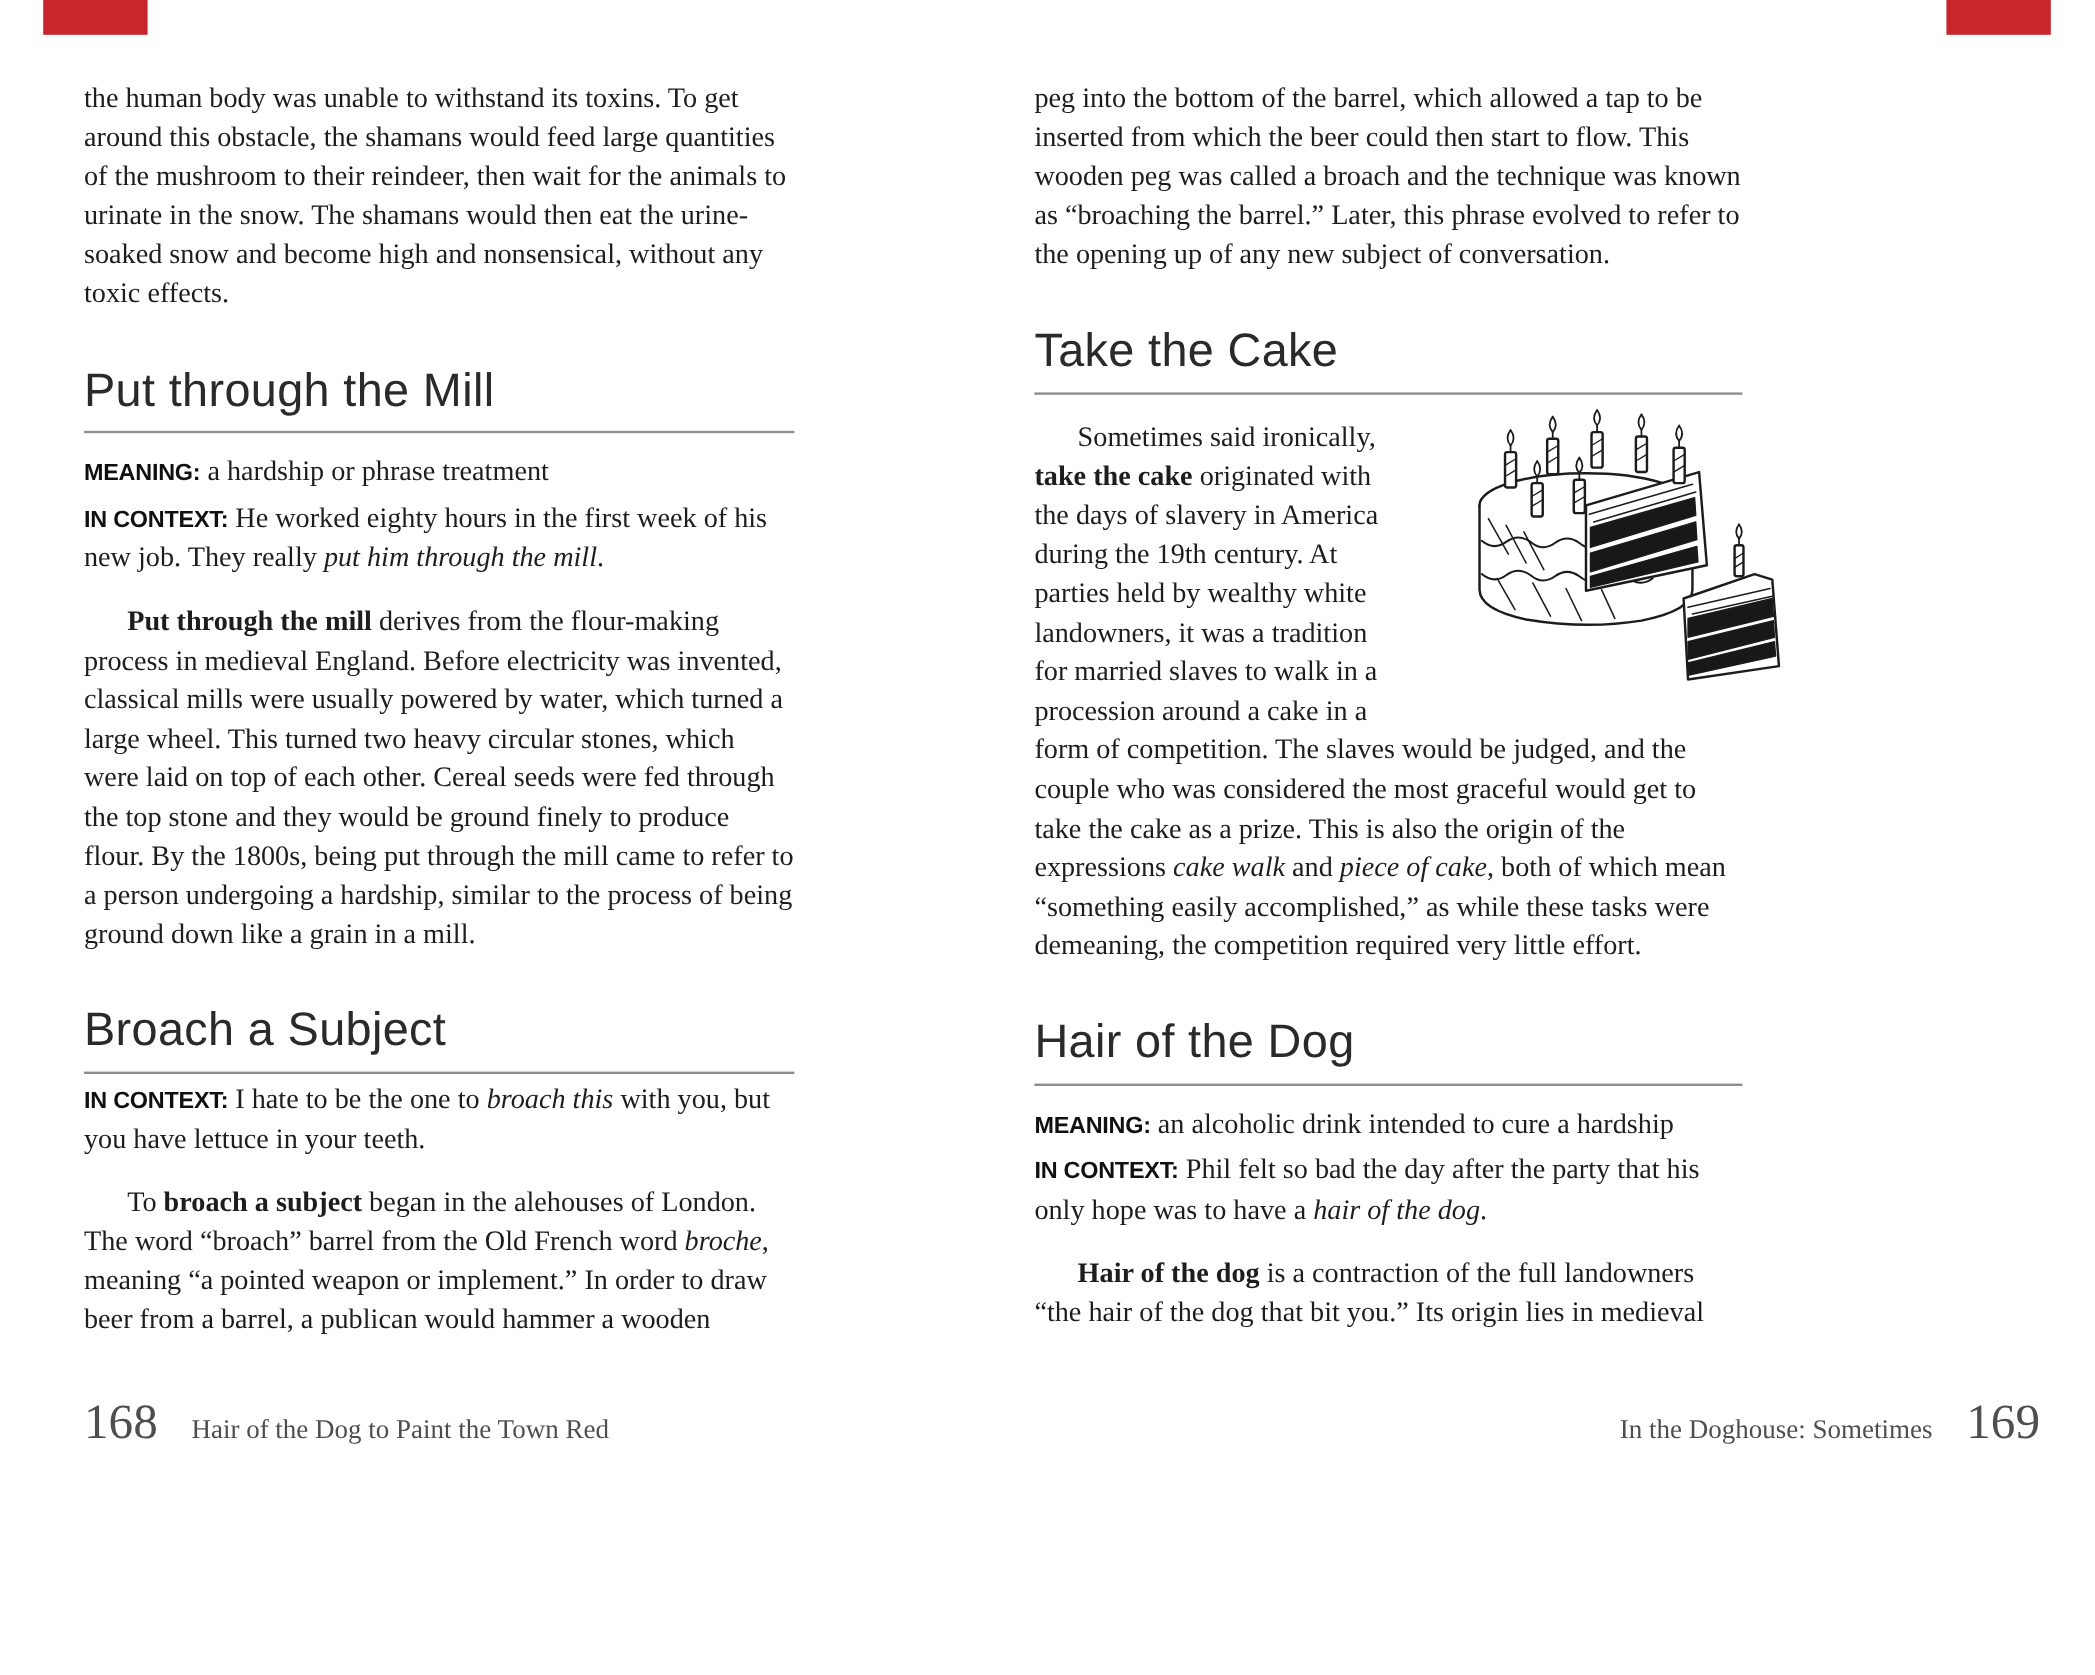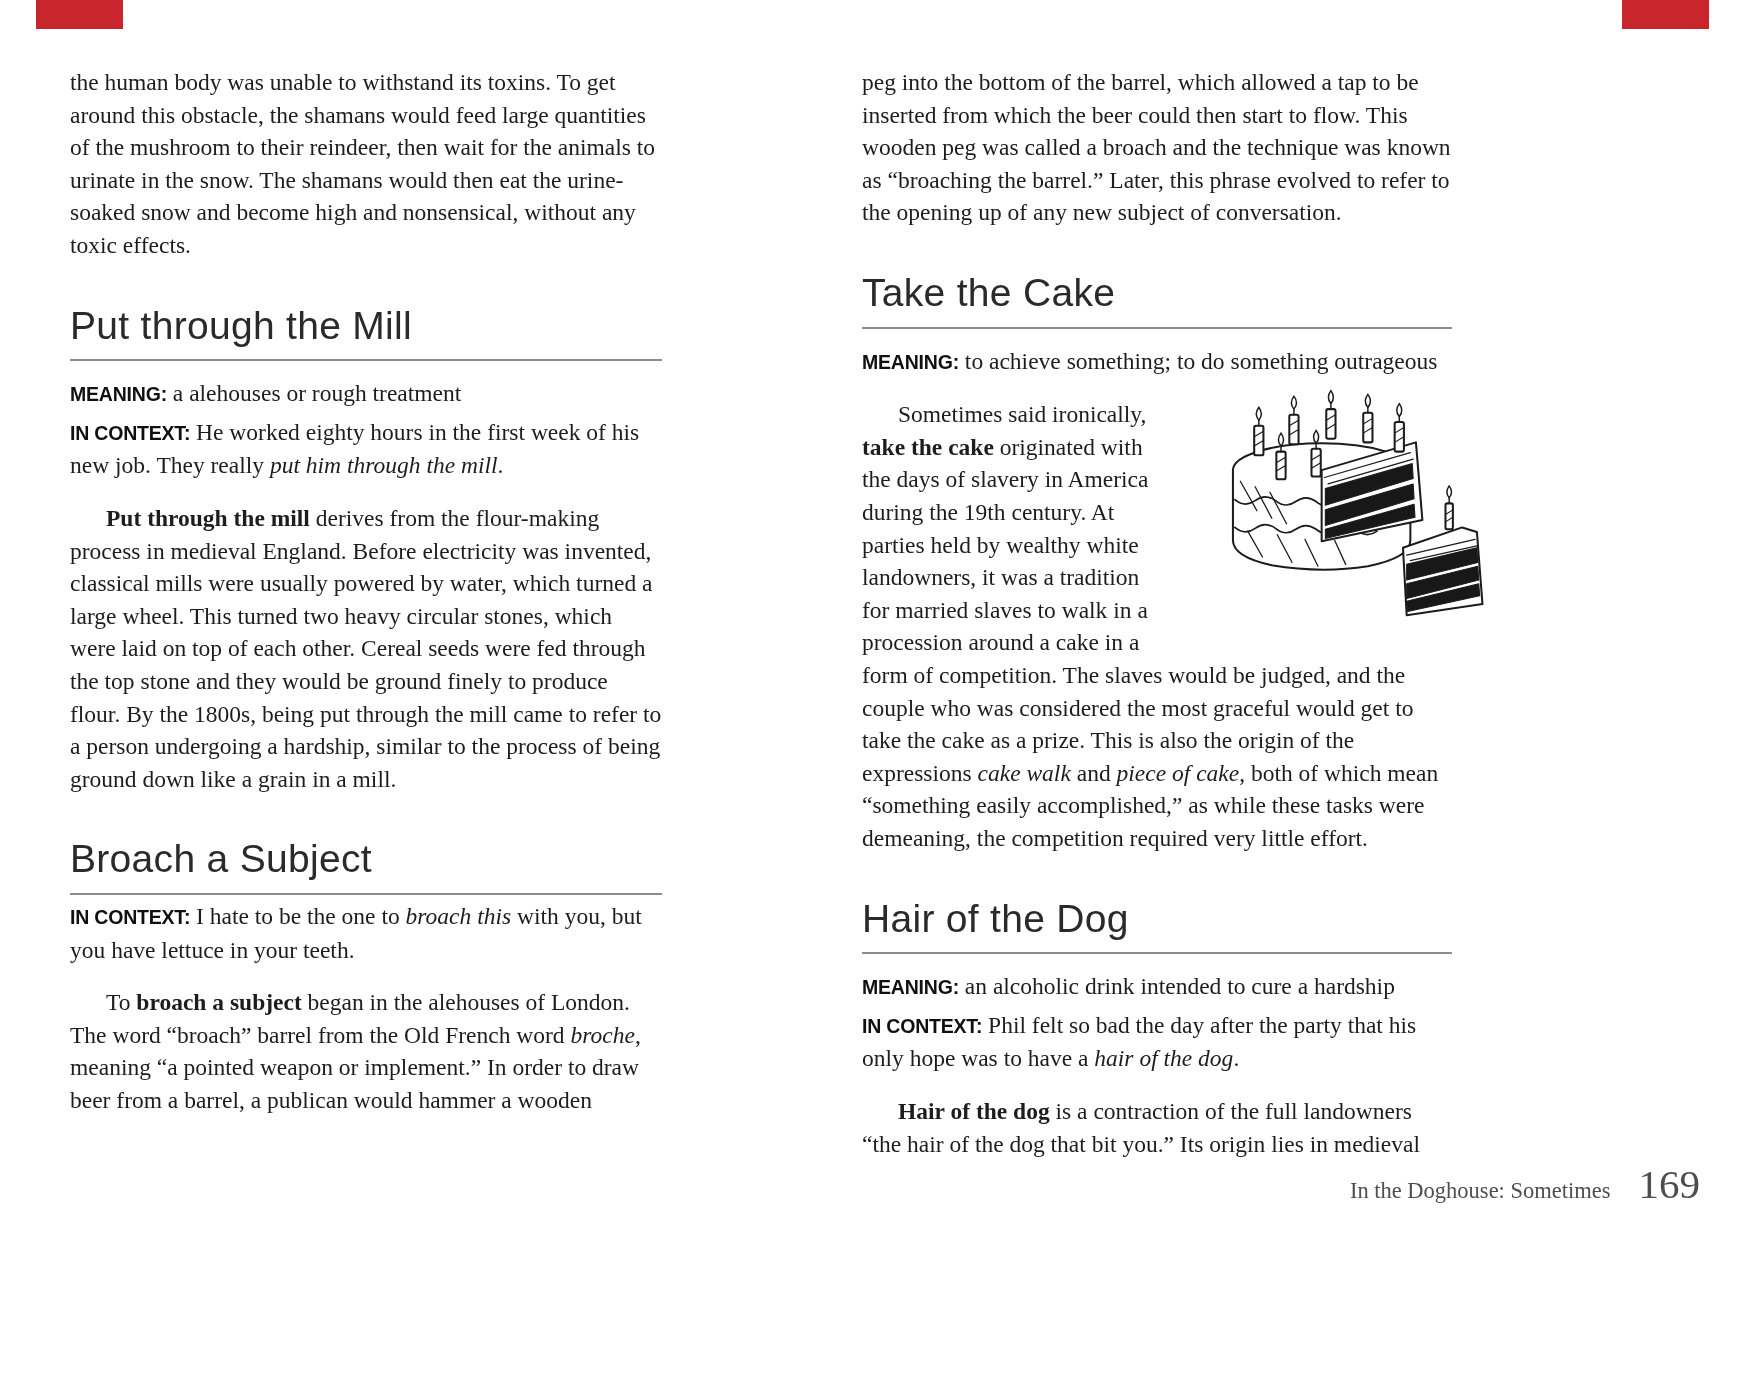--- a/index.html
+++ b/index.html
@@ -51,42 +51,41 @@
   <div class="tab tab-left"></div>
   <div class="tab tab-right"></div>
 
   <div class="page page-left">
     <div class="content-l">
 
       <p class="body">the human body was unable to withstand its toxins. To get around this obstacle, the shamans would feed large quantities of the mushroom to their reindeer, then wait for the animals to urinate in the snow. The shamans would then eat the urine-soaked snow and become high and nonsensical, without any toxic effects.</p>
 
       <section>
         <h2 class="hed">Put through the Mill</h2>
-        <p class="def def-first"><span class="lbl">MEANING:</span> <span>a alehouses or rough treatment</span></p>
+        <p class="def def-first"><span class="lbl">MEANING:</span> <span>a hardship or phrase treatment</span></p>
         <p class="def"><span class="lbl">IN CONTEXT:</span> <span><span>He worked eighty hours in the first week of his new job. They really </span><span style="font-style: italic;">put him through the mill</span><span>.</span></span></p>
         <p class="body indent"><span style="font-weight: bold;">Put through the mill</span><span> derives from the flour-making process in medieval England. Before electricity was invented, classical mills were usually powered by water, which turned a large wheel. This turned two heavy circular stones, which were laid on top of each other. Cereal seeds were fed through the top stone and they would be ground finely to produce flour. By the 1800s, being put through the mill came to refer to a person undergoing a hardship, similar to the process of being ground down like a grain in a mill.</span></p>
       </section>
 
       <section>
         <h2 class="hed">Broach a Subject</h2>
         <p class="def"><span class="lbl">IN CONTEXT:</span> <span><span>I hate to be the one to </span><span style="font-style: italic;">broach this</span><span> with you, but you have lettuce in your teeth.</span></span></p>
         <p class="body indent"><span>To </span><span style="font-weight: bold;">broach a subject</span><span> began in the alehouses of London. The word “broach” barrel from the Old French word </span><span style="font-style: italic;">broche</span><span>, meaning “a pointed weapon or implement.” In order to draw beer from a barrel, a publican would hammer a wooden</span></p>
       </section>
 
     </div>
   </div>
 
   <div class="page page-right">
     <div class="content-r">
 
       <p class="body">peg into the bottom of the barrel, which allowed a tap to be inserted from which the beer could then start to flow. This wooden peg was called a broach and the technique was known as “broaching the barrel.” Later, this phrase evolved to refer to the opening up of any new subject of conversation.</p>
 
       <section>
         <h2 class="hed">Take the Cake</h2>
-        <p class="def def-first"><span class="lbl">MEANING:</span> <span>to achieve something; to do something outrageous</span></p>
         <p class="body indent"><span class="illo"><svg viewBox="0 0 290 258" xmlns="http://www.w3.org/2000/svg">
           <g stroke="#1c1c1c" fill="none" stroke-width="2.2" stroke-linecap="round" stroke-linejoin="round">
 
             <ellipse cx="110" cy="88" rx="96" ry="29" fill="#ffffff"></ellipse>
             <path d="M14,88 L14,164 Q14,182 56,191 Q110,200 160,192 Q206,183 206,164 L206,92" fill="#ffffff"></path>
             <path d="M16,120 q11,9 22,1 q11,-8 22,0 q11,9 22,1 q11,-8 22,0 q11,9 22,1 q11,-8 22,0 q11,9 22,1" stroke-width="1.8"></path>
             <path d="M16,150 q11,9 22,1 q11,-8 22,0 q11,9 22,1 q11,-8 22,0 q11,9 22,1 q11,-8 22,0 q11,9 22,1" stroke-width="1.8"></path>
             <path d="M22,100 L40,132 M38,106 L56,140 M54,112 L72,146 M30,154 L46,182 M62,158 L78,188 M92,163 L106,192 M124,164 L136,190" stroke-width="1.4"></path>
 
             <path d="M110,88 L212,58 L219,142 L110,165 Z" fill="#ffffff"></path>
@@ -157,17 +156,20 @@
       <section>
         <h2 class="hed">Hair of the Dog</h2>
         <p class="def def-first"><span class="lbl">MEANING:</span> <span>an alcoholic drink intended to cure a hardship</span></p>
         <p class="def"><span class="lbl">IN CONTEXT:</span> <span><span>Phil felt so bad the day after the party that his only hope was to have a </span><span style="font-style: italic;">hair of the dog</span><span>.</span></span></p>
         <p class="body indent"><span style="font-weight: bold;">Hair of the dog</span><span> is a contraction of the full landowners “the hair of the dog that bit you.” Its origin lies in medieval</span></p>
       </section>
 
     </div>
   </div>
 
+  <div class="footer footer-left">
+    <span class="pagenum">168</span><span class="foottitle">Hair of the Dog to Paint the Town Red</span>
+  </div>
   <div class="footer footer-right">
     <span class="foottitle">In the Doghouse: Sometimes</span><span class="pagenum">169</span>
   </div>
 
 </div>
 
 </body></html>

